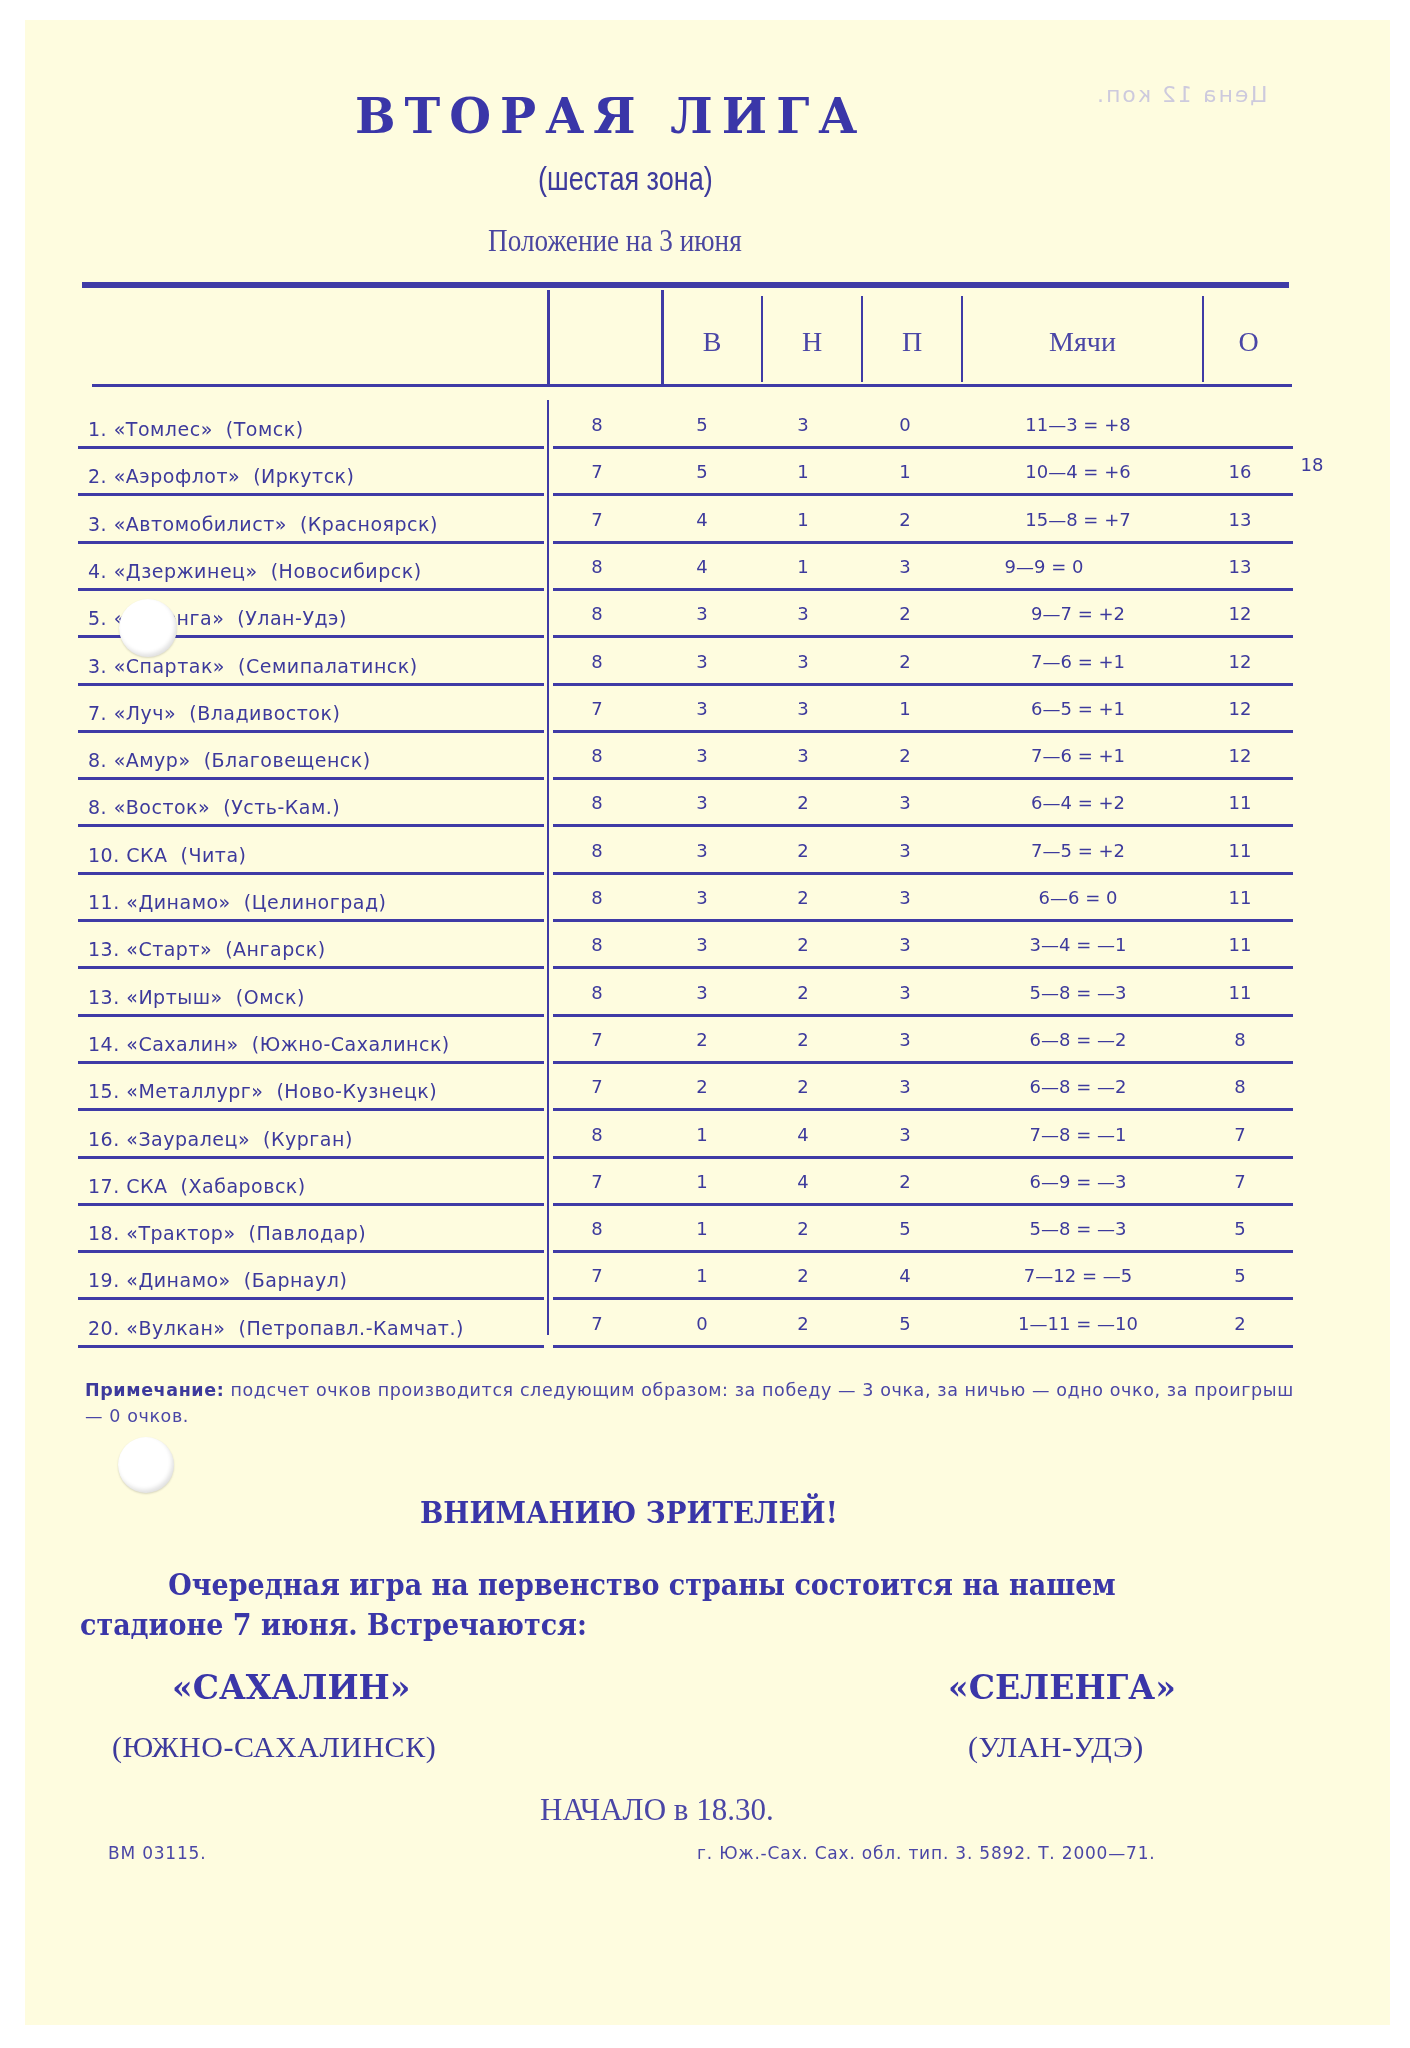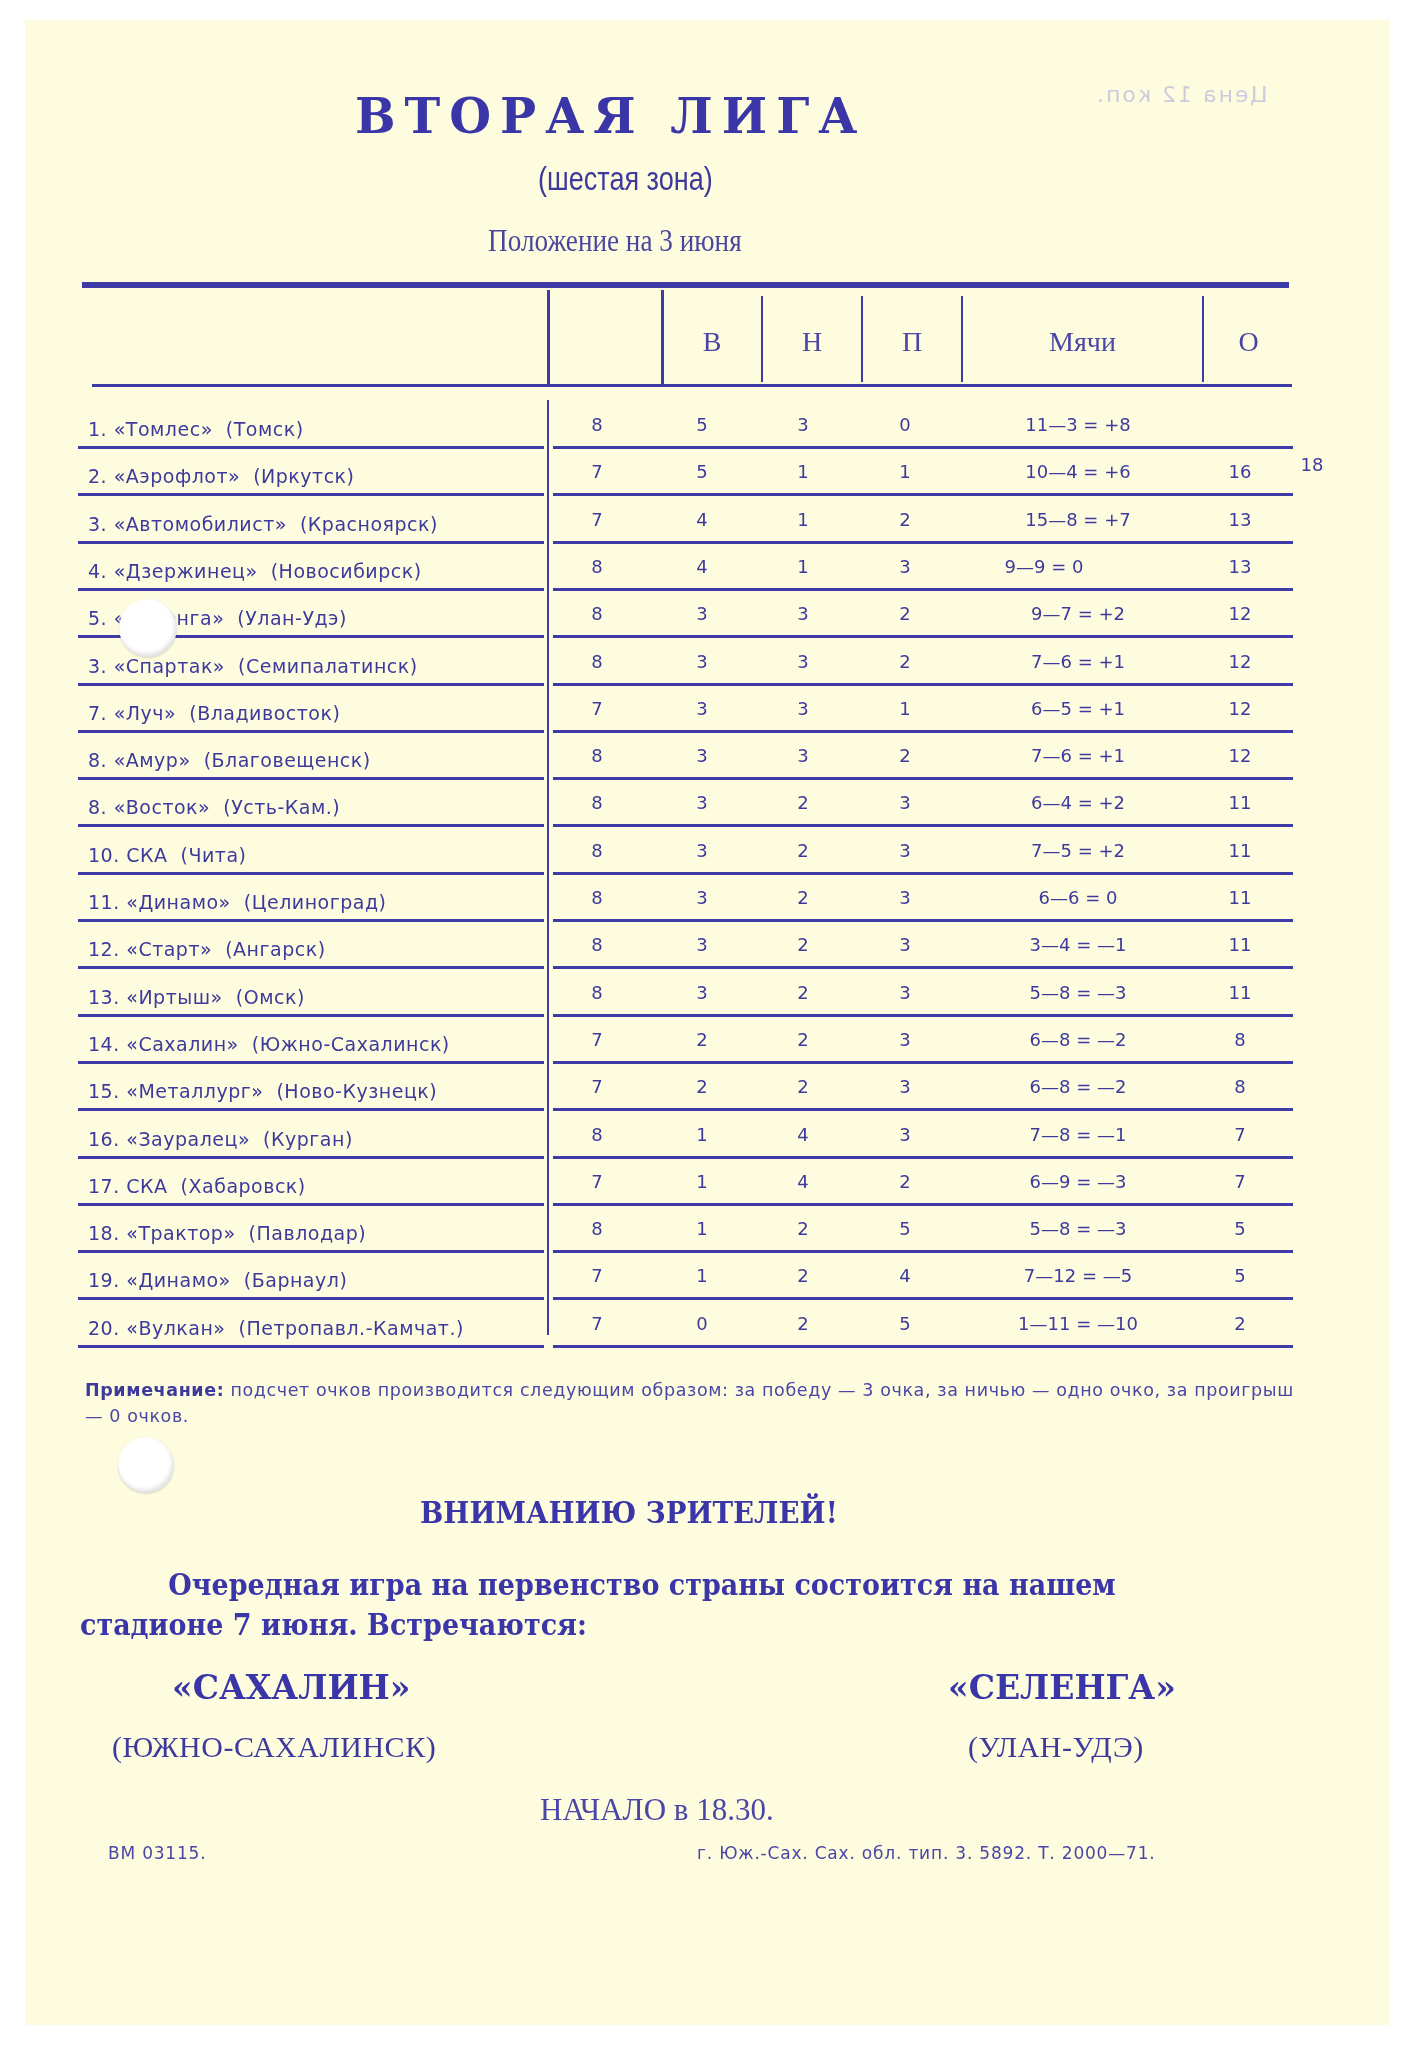--- a/index.html
+++ b/index.html
@@ -219,21 +219,21 @@
       <span class="num" style="left: 557px; top: -4px;">8</span>
       <span class="num" style="left: 662px; top: -4px;">3</span>
       <span class="num" style="left: 763px; top: -4px;">2</span>
       <span class="num" style="left: 865px; top: -4px;">3</span>
       <span class="num balls" style="left: 978px; top: -4px;">6—6 =  0</span>
       <span class="num" style="left: 1200px; top: -4px;">11</span>
       <div class="rule" style="left: 78px; top: 28px; width: 466px; height: 3px;"></div>
       <div class="rule" style="left: 553px; top: 28px; width: 740px; height: 3px;"></div>
     </div>
     <div class="row" style="top: 938.3px;">
-      <span class="team">12. «Старт»  (Ангарск)</span>
+      <span class="team">13. «Старт»  (Ангарск)</span>
       <span class="num" style="left: 557px; top: -4px;">8</span>
       <span class="num" style="left: 662px; top: -4px;">3</span>
       <span class="num" style="left: 763px; top: -4px;">2</span>
       <span class="num" style="left: 865px; top: -4px;">3</span>
       <span class="num balls" style="left: 978px; top: -4px;">3—4 = —1</span>
       <span class="num" style="left: 1200px; top: -4px;">11</span>
       <div class="rule" style="left: 78px; top: 28px; width: 466px; height: 3px;"></div>
       <div class="rule" style="left: 553px; top: 28px; width: 740px; height: 3px;"></div>
     </div>
     <div class="row" style="top: 985.6px;">

